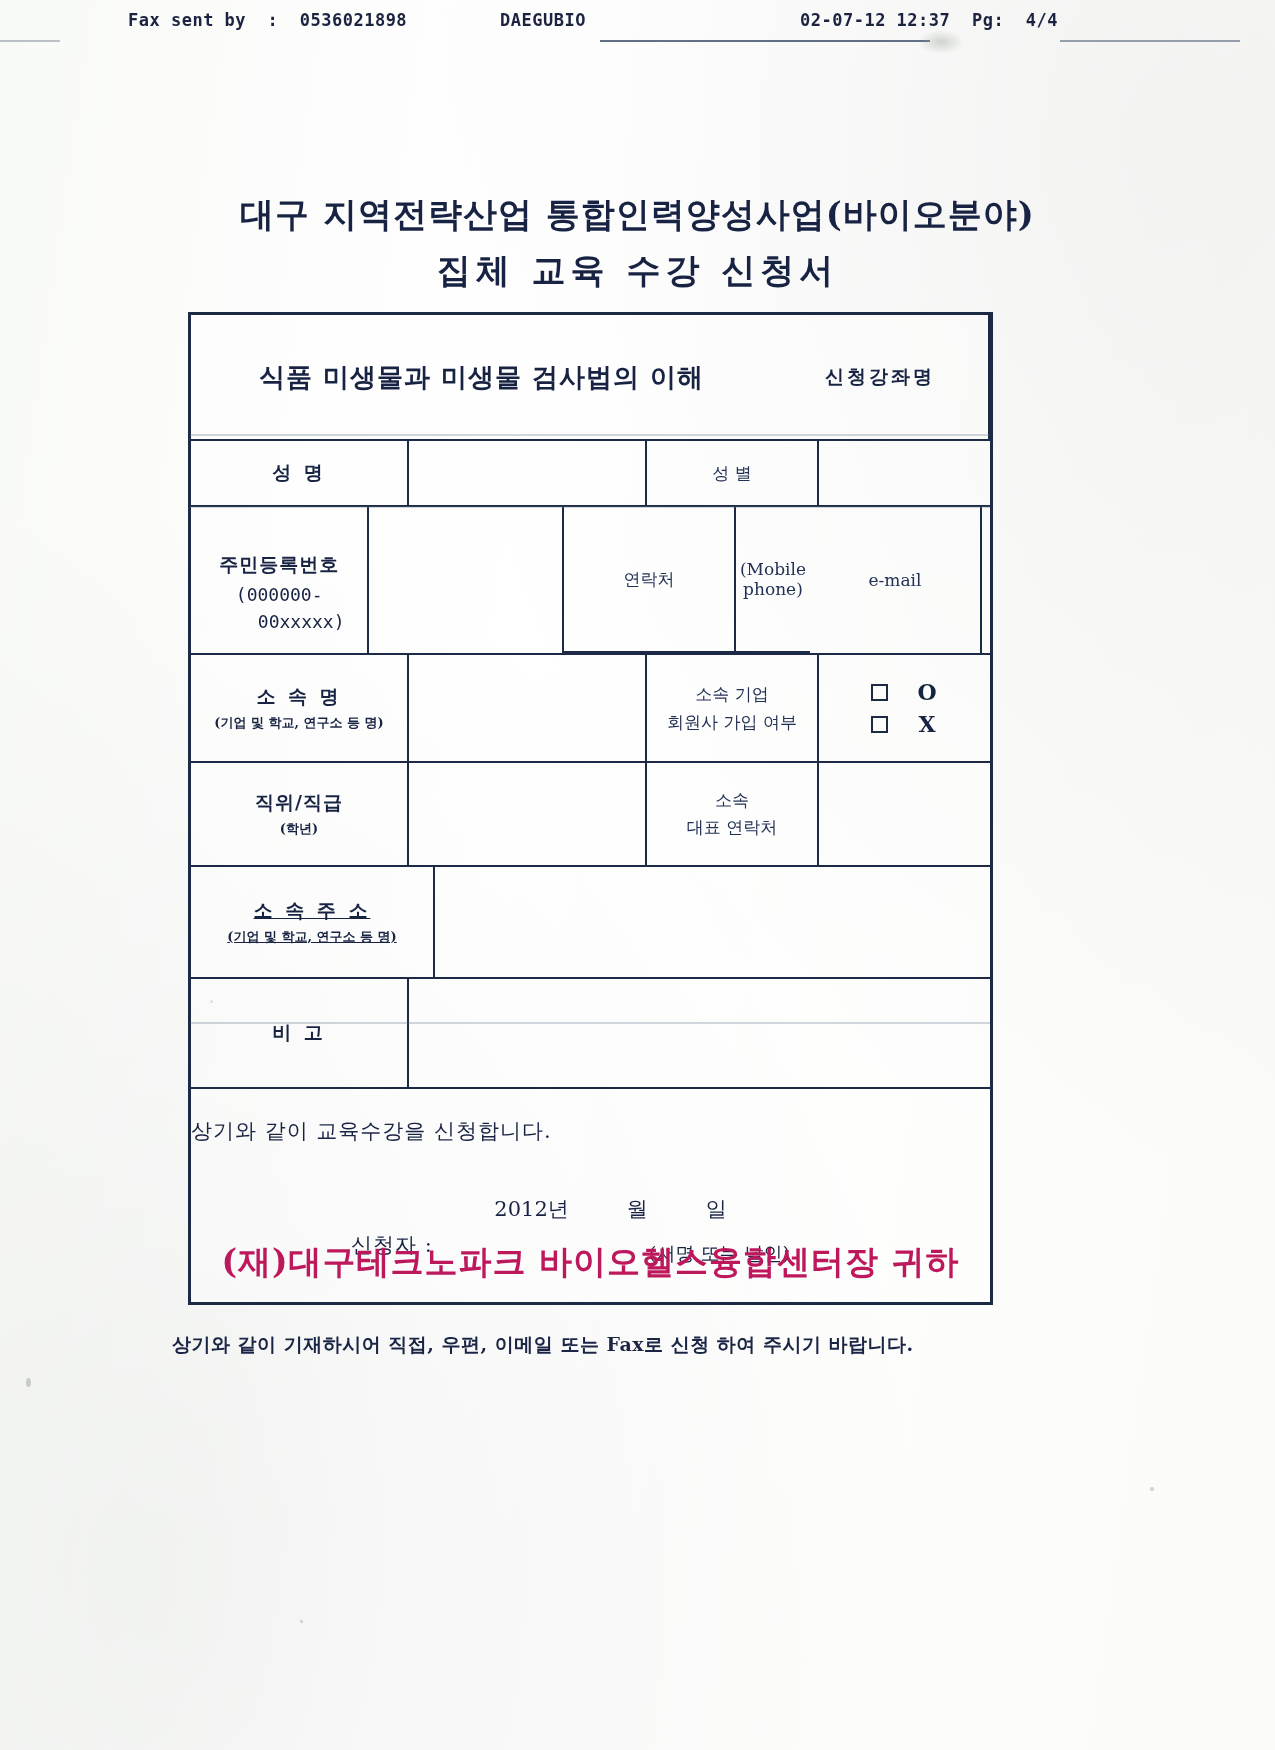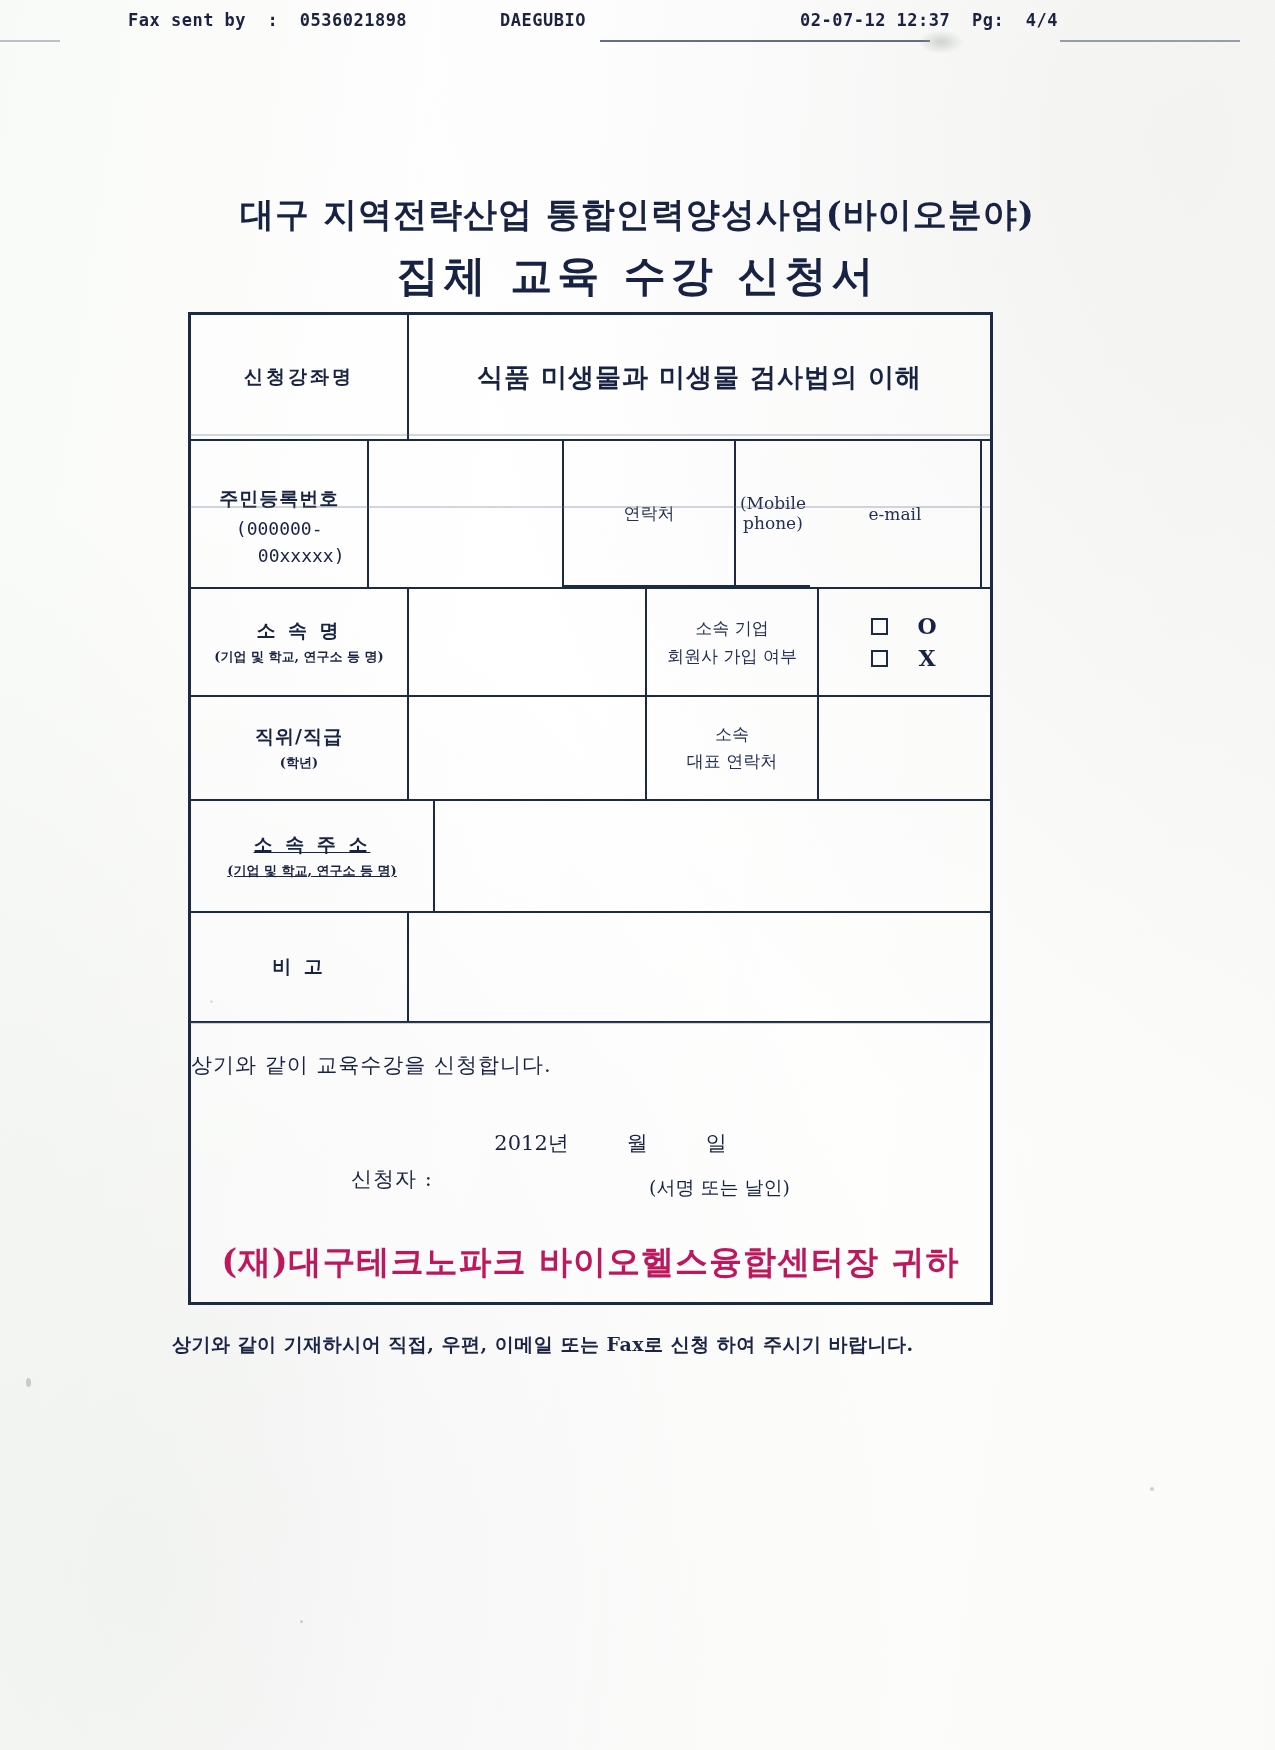--- a/index.html
+++ b/index.html
@@ -84,21 +84,21 @@
     position: absolute;
     left: 0;
     width: 1275px;
     text-align: center;
     font-family: "DejaVu Serif", serif;
     font-weight: bold;
     color: #182343;
     letter-spacing: 1px;
   }
   .title-line1 { top: 192px; font-size: 34px; }
-  .title-line2 { top: 248px; font-size: 42px; letter-spacing: 5px; }
+  .title-line2 { top: 248px; font-size: 34px; letter-spacing: 5px; }
 
   
   .form-frame {
     position: absolute;
     left: 188px;
     top: 312px;
     width: 805px;
     height: 993px;
     border: 3px solid #1d2a46;
     box-sizing: border-box;
@@ -320,28 +320,42 @@
     <span class="seg s3"></span>
 </div>
 <div class="smudge"></div>
 
 <div class="doc-title title-line1">대구 지역전략산업 통합인력양성사업(바이오분야)</div>
 <div class="doc-title title-line2">집체 교육 수강 신청서</div>
 
 <div class="form-frame">
 
   <div class="row r1">
-    <div class="cell c1 vline">
-      <span class="lbl">신청강좌명</span>
-    </div>
     <div class="cell c2">
       <span>식품 미생물과 미생물 검사법의 이해</span>
     </div>
-  </div>
-
+    <div class="cell c1 vline">
+      <span class="lbl">신청강좌명</span>
+    </div>
+  </div>
+
+  <div class="row r2">
+    <div class="cell c1 vline">
+      <span class="lbl">성  명</span>
+    </div>
+    <div class="cell c2 vline">
+      <span></span>
+    </div>
+    <div class="cell c3 vline">
+      <span class="lbl-note">성  별</span>
+    </div>
+    <div class="cell c4">
+      <span></span>
+    </div>
+  </div>
 
   <div class="row r3">
     <div class="cell c1 vline">
       <span class="lbl" style="letter-spacing:1px;margin-top:24px;">주민등록번호</span>
       <span class="idline" style="margin-top:6px;">(000000-</span>
       <span class="idline" style="margin-top:6px;margin-left:44px;">00xxxxx)</span>
     </div>
     <div class="cell c2 vline">
       <span></span>
     </div>

